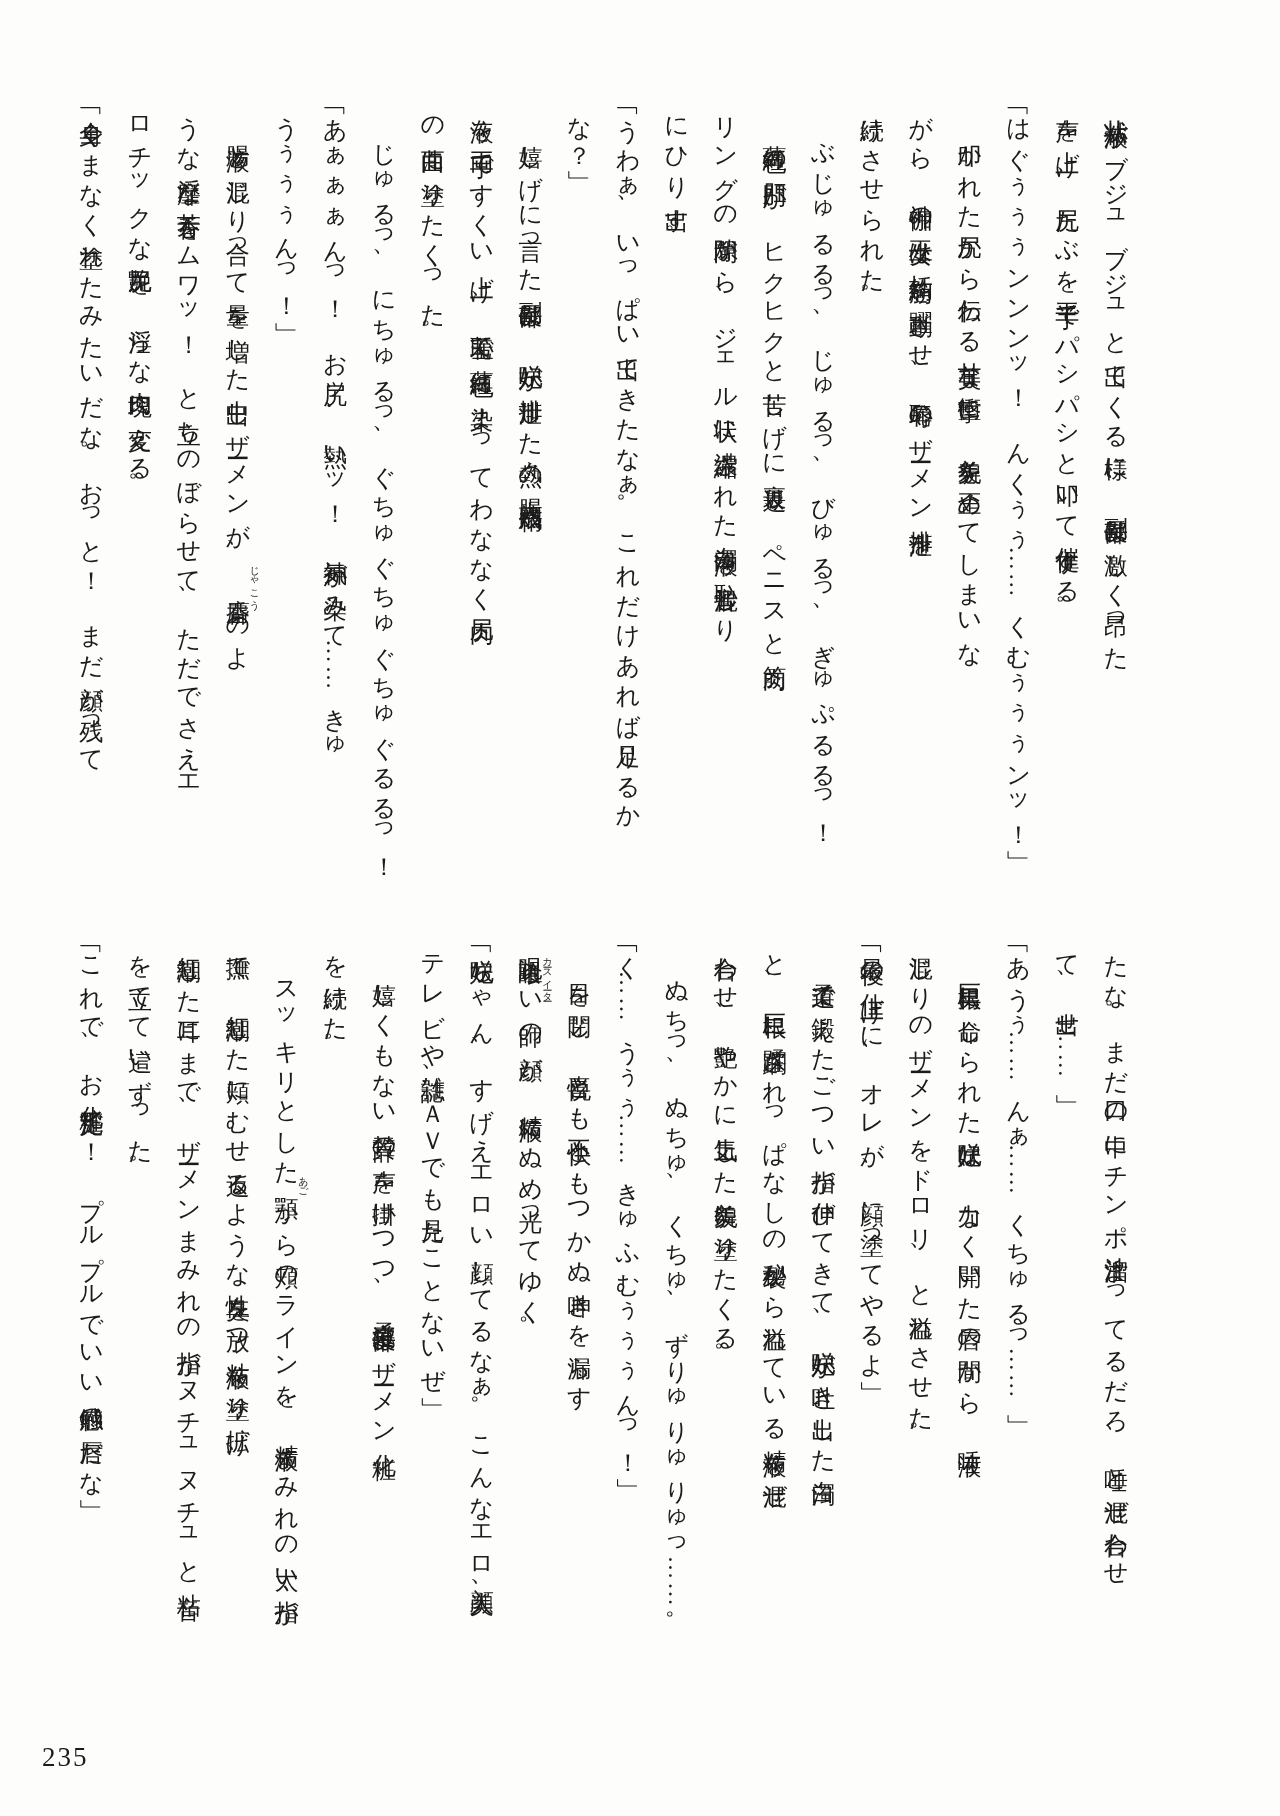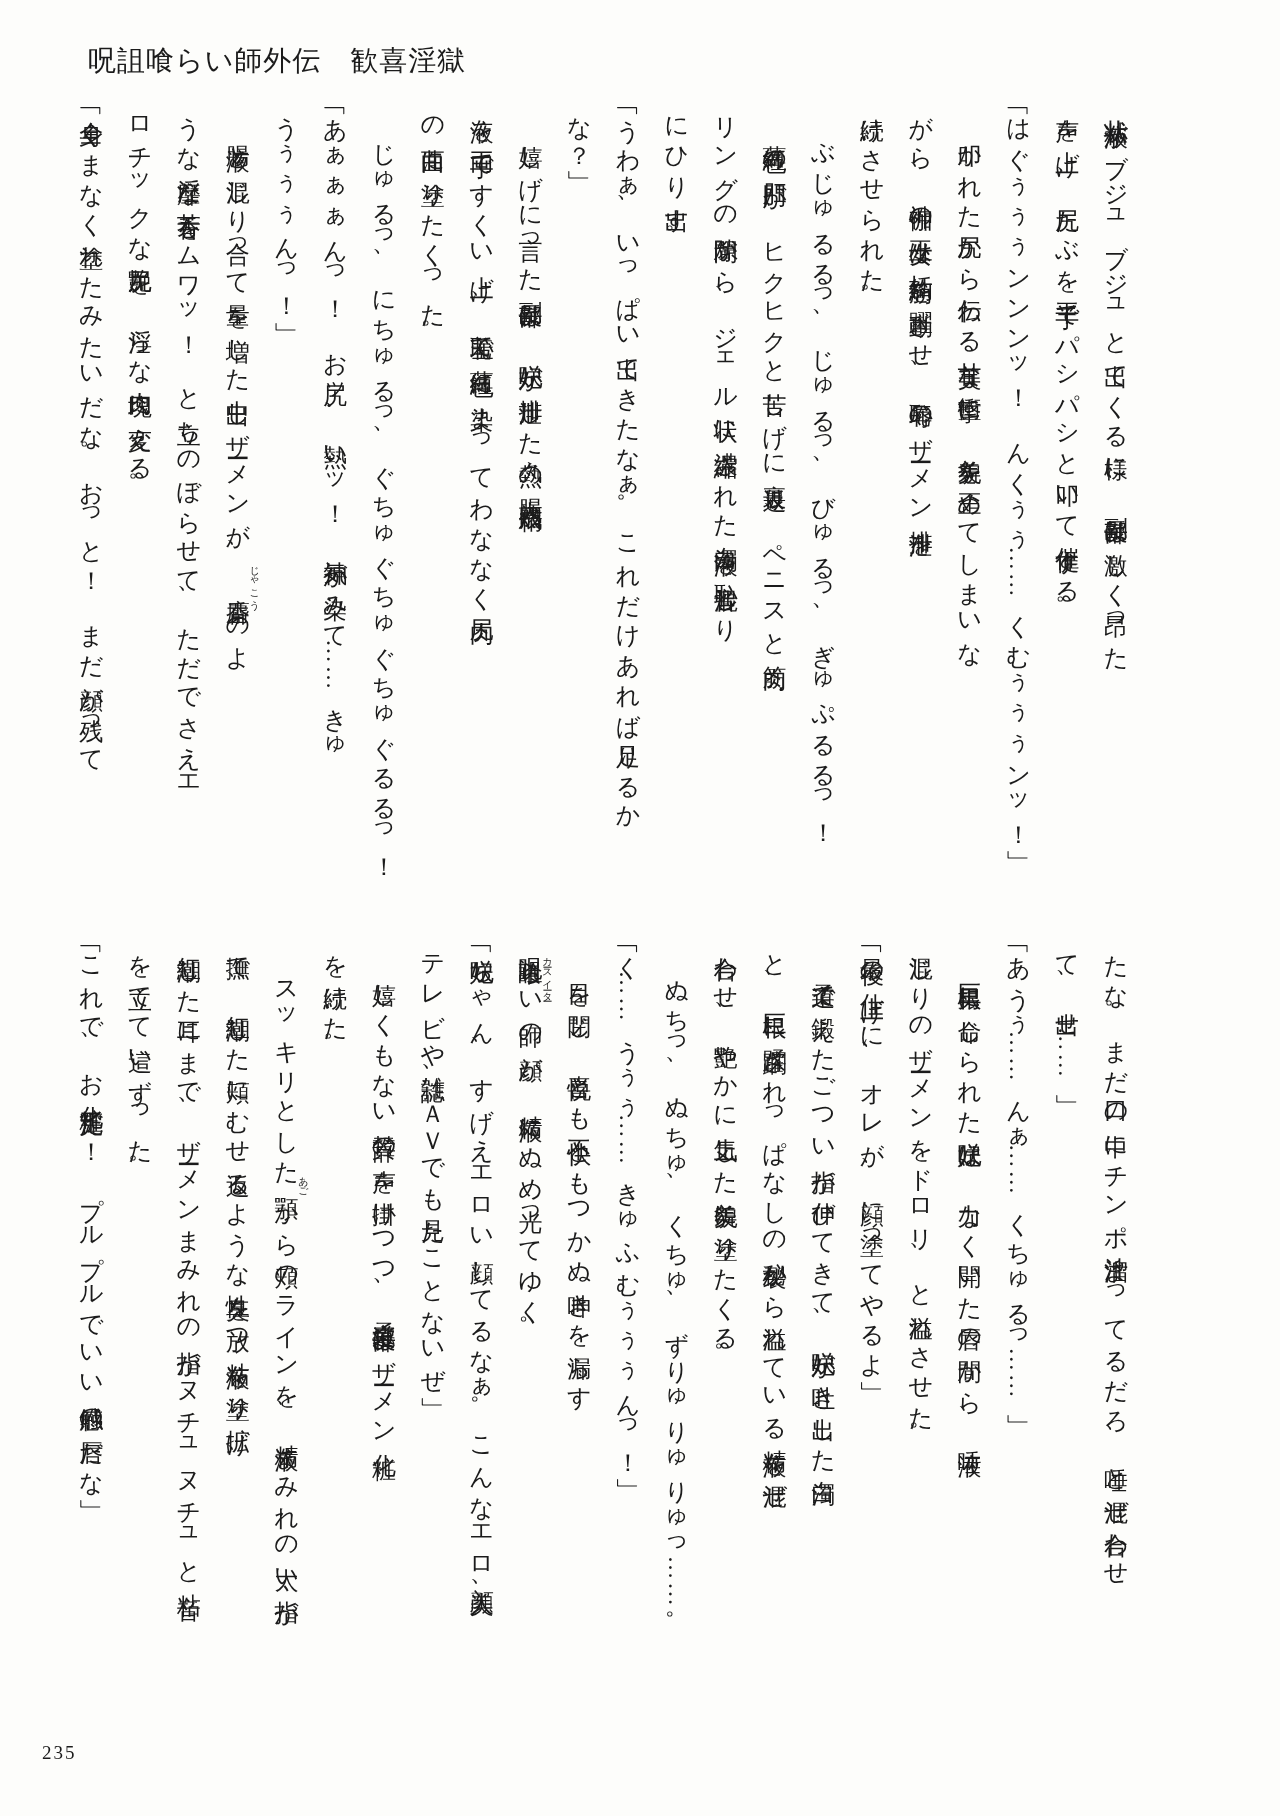--- a/index.html
+++ b/index.html
@@ -35,31 +35,30 @@
     text-align:start;
   }
   .band-upper{top:100px;}
   .band-lower{top:938px;}
   .tcol{margin:0;padding:0;white-space:pre;}
   ruby{ruby-align:center;}
   rt{font-size:10px;letter-spacing:0;}
   .page-number{
     position:absolute;
     left:42px;top:1742px;
-    font-size:19px;
+    font-size:27px;
     letter-spacing:2px;
     text-align:center;
   }
 </style>
 </head>
 <body>
 
 <div class="page">
 
-  <div class="running-header">呪詛喰らい師外伝　歓喜淫獄</div>
 
   <div class="band band-upper">
       <p class="tcol">状粘液がブジュブジュと出てくる様に、副部長は激しく昂った</p>
       <p class="tcol">声を上げ、尻たぶを平手でパシパシと叩いて催促する。</p>
       <p class="tcol">「はぐぅぅぅンンンッ！　んくぅぅ……くむぅぅぅンッ！」</p>
       <p class="tcol">　叩かれた尻から伝わる甘美な衝撃に、美貌を歪めてしまいな</p>
       <p class="tcol">がら、神伽の巫女は括約筋を躍動させ、恥辱のザーメン排泄を</p>
       <p class="tcol">続けさせられた。</p>
       <p class="tcol">　ぶじゅるるっ、じゅるっ、びゅるっ、ぎゅぷるるっ！</p>
       <p class="tcol">　薄紅色の肛門が、ヒクヒクと苦しげに裏返り、ペニスと筋肉</p>

